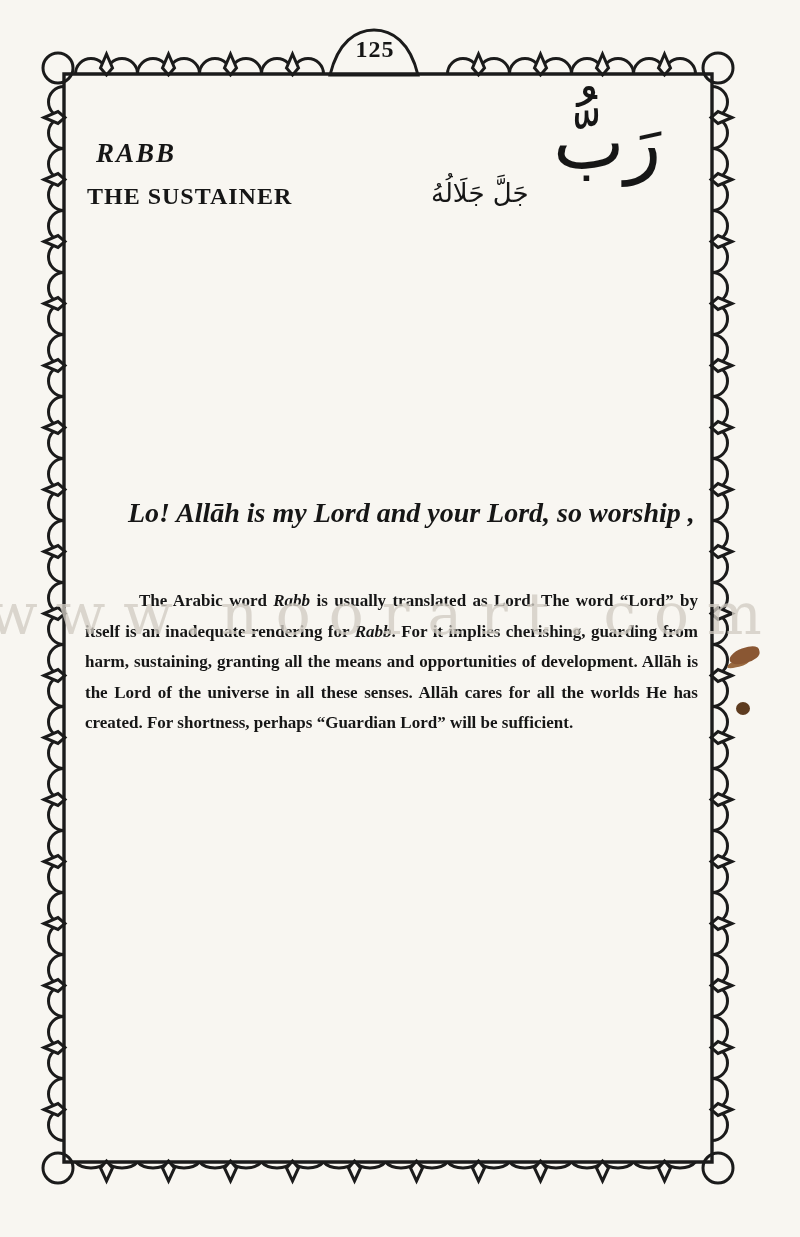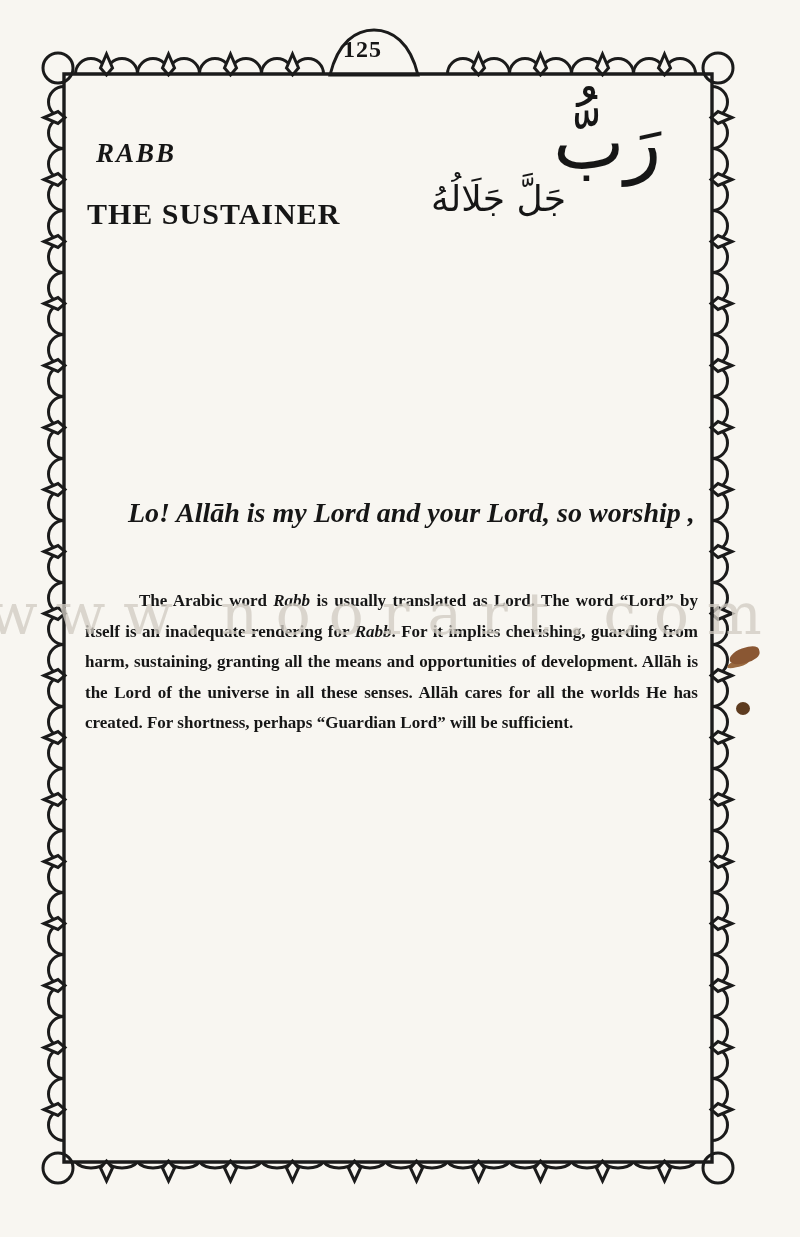--- a/index.html
+++ b/index.html
@@ -4,37 +4,37 @@
 <style>
   html,body{margin:0;padding:0;background:#dddbd6;}
   .page{
     position:relative;width:800px;height:1237px;margin:0 auto;
     background:#f8f6f1;overflow:hidden;
     font-family:"Liberation Serif",serif;color:#161616;
   }
   #frame-svg{position:absolute;left:0;top:0;z-index:1;}
   .page-number{
     position:absolute;left:343px;top:36px;width:64px;z-index:2;
-    text-align:left;font-size:24px;font-weight:bold;letter-spacing:1px;
+    text-align:center;font-size:24px;font-weight:bold;letter-spacing:1px;
   }
   .heading-translit{
     position:absolute;left:96px;top:138px;z-index:2;
     font-size:27px;font-weight:bold;font-style:italic;letter-spacing:2px;
   }
   .heading-meaning{
-    position:absolute;left:87px;top:197px;z-index:2;
-    font-size:30px;font-weight:bold;letter-spacing:1px;text-align:center;
+    position:absolute;left:87px;top:183px;z-index:2;
+    font-size:24px;font-weight:bold;letter-spacing:1px;text-align:center;
   }
   .callig-main{
     position:absolute;left:553px;top:96px;z-index:2;
     font-family:"DejaVu Sans",sans-serif;font-size:76px;line-height:1.2;text-align:center;
   }
   .callig-honorific{
     position:absolute;left:431px;top:178px;z-index:2;
-    font-family:"DejaVu Sans",sans-serif;font-size:36px;text-align:center;
+    font-family:"DejaVu Sans",sans-serif;font-size:26px;text-align:center;
   }
   .verse{
     position:absolute;left:108px;top:342px;width:598px;z-index:2;
     font-family:"DejaVu Sans",sans-serif;font-size:36px;line-height:62px;
     text-align:right;
   }
   .verse .vline2{text-align:center;}
   .verse .waqf{font-size:0.42em;vertical-align:super;}
   .verse .endmark{font-size:0.55em;}
   .translation{

